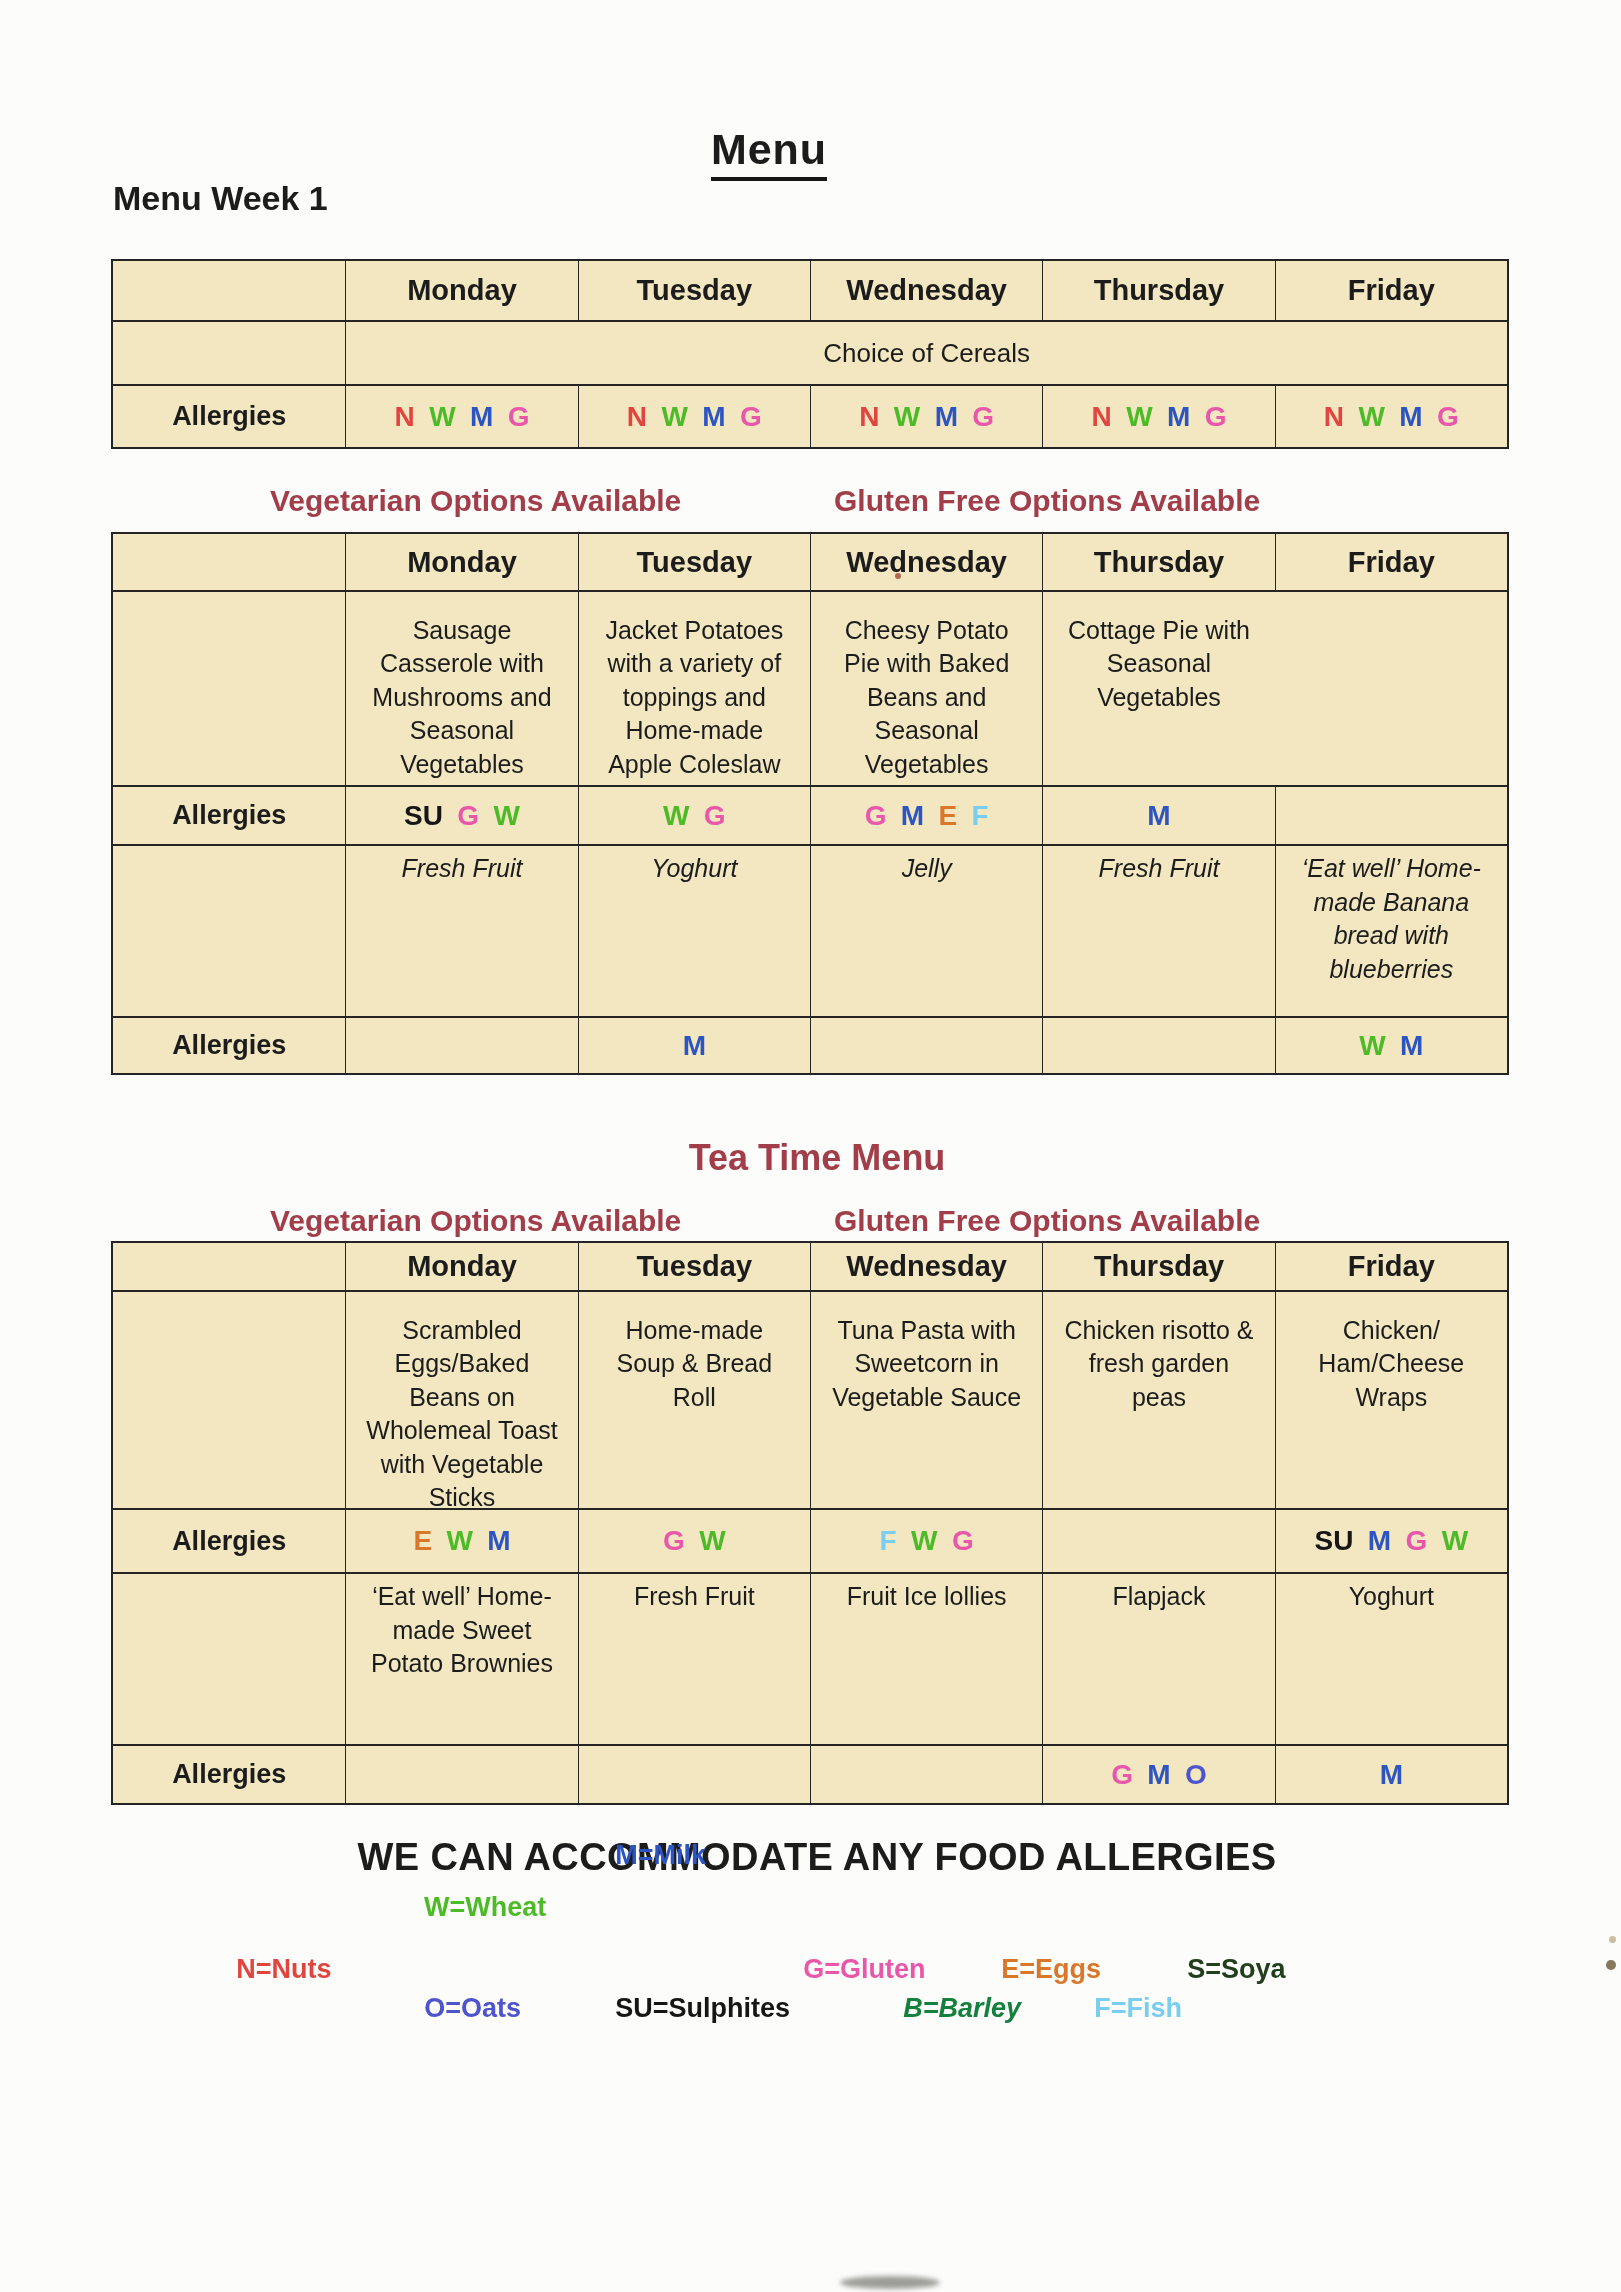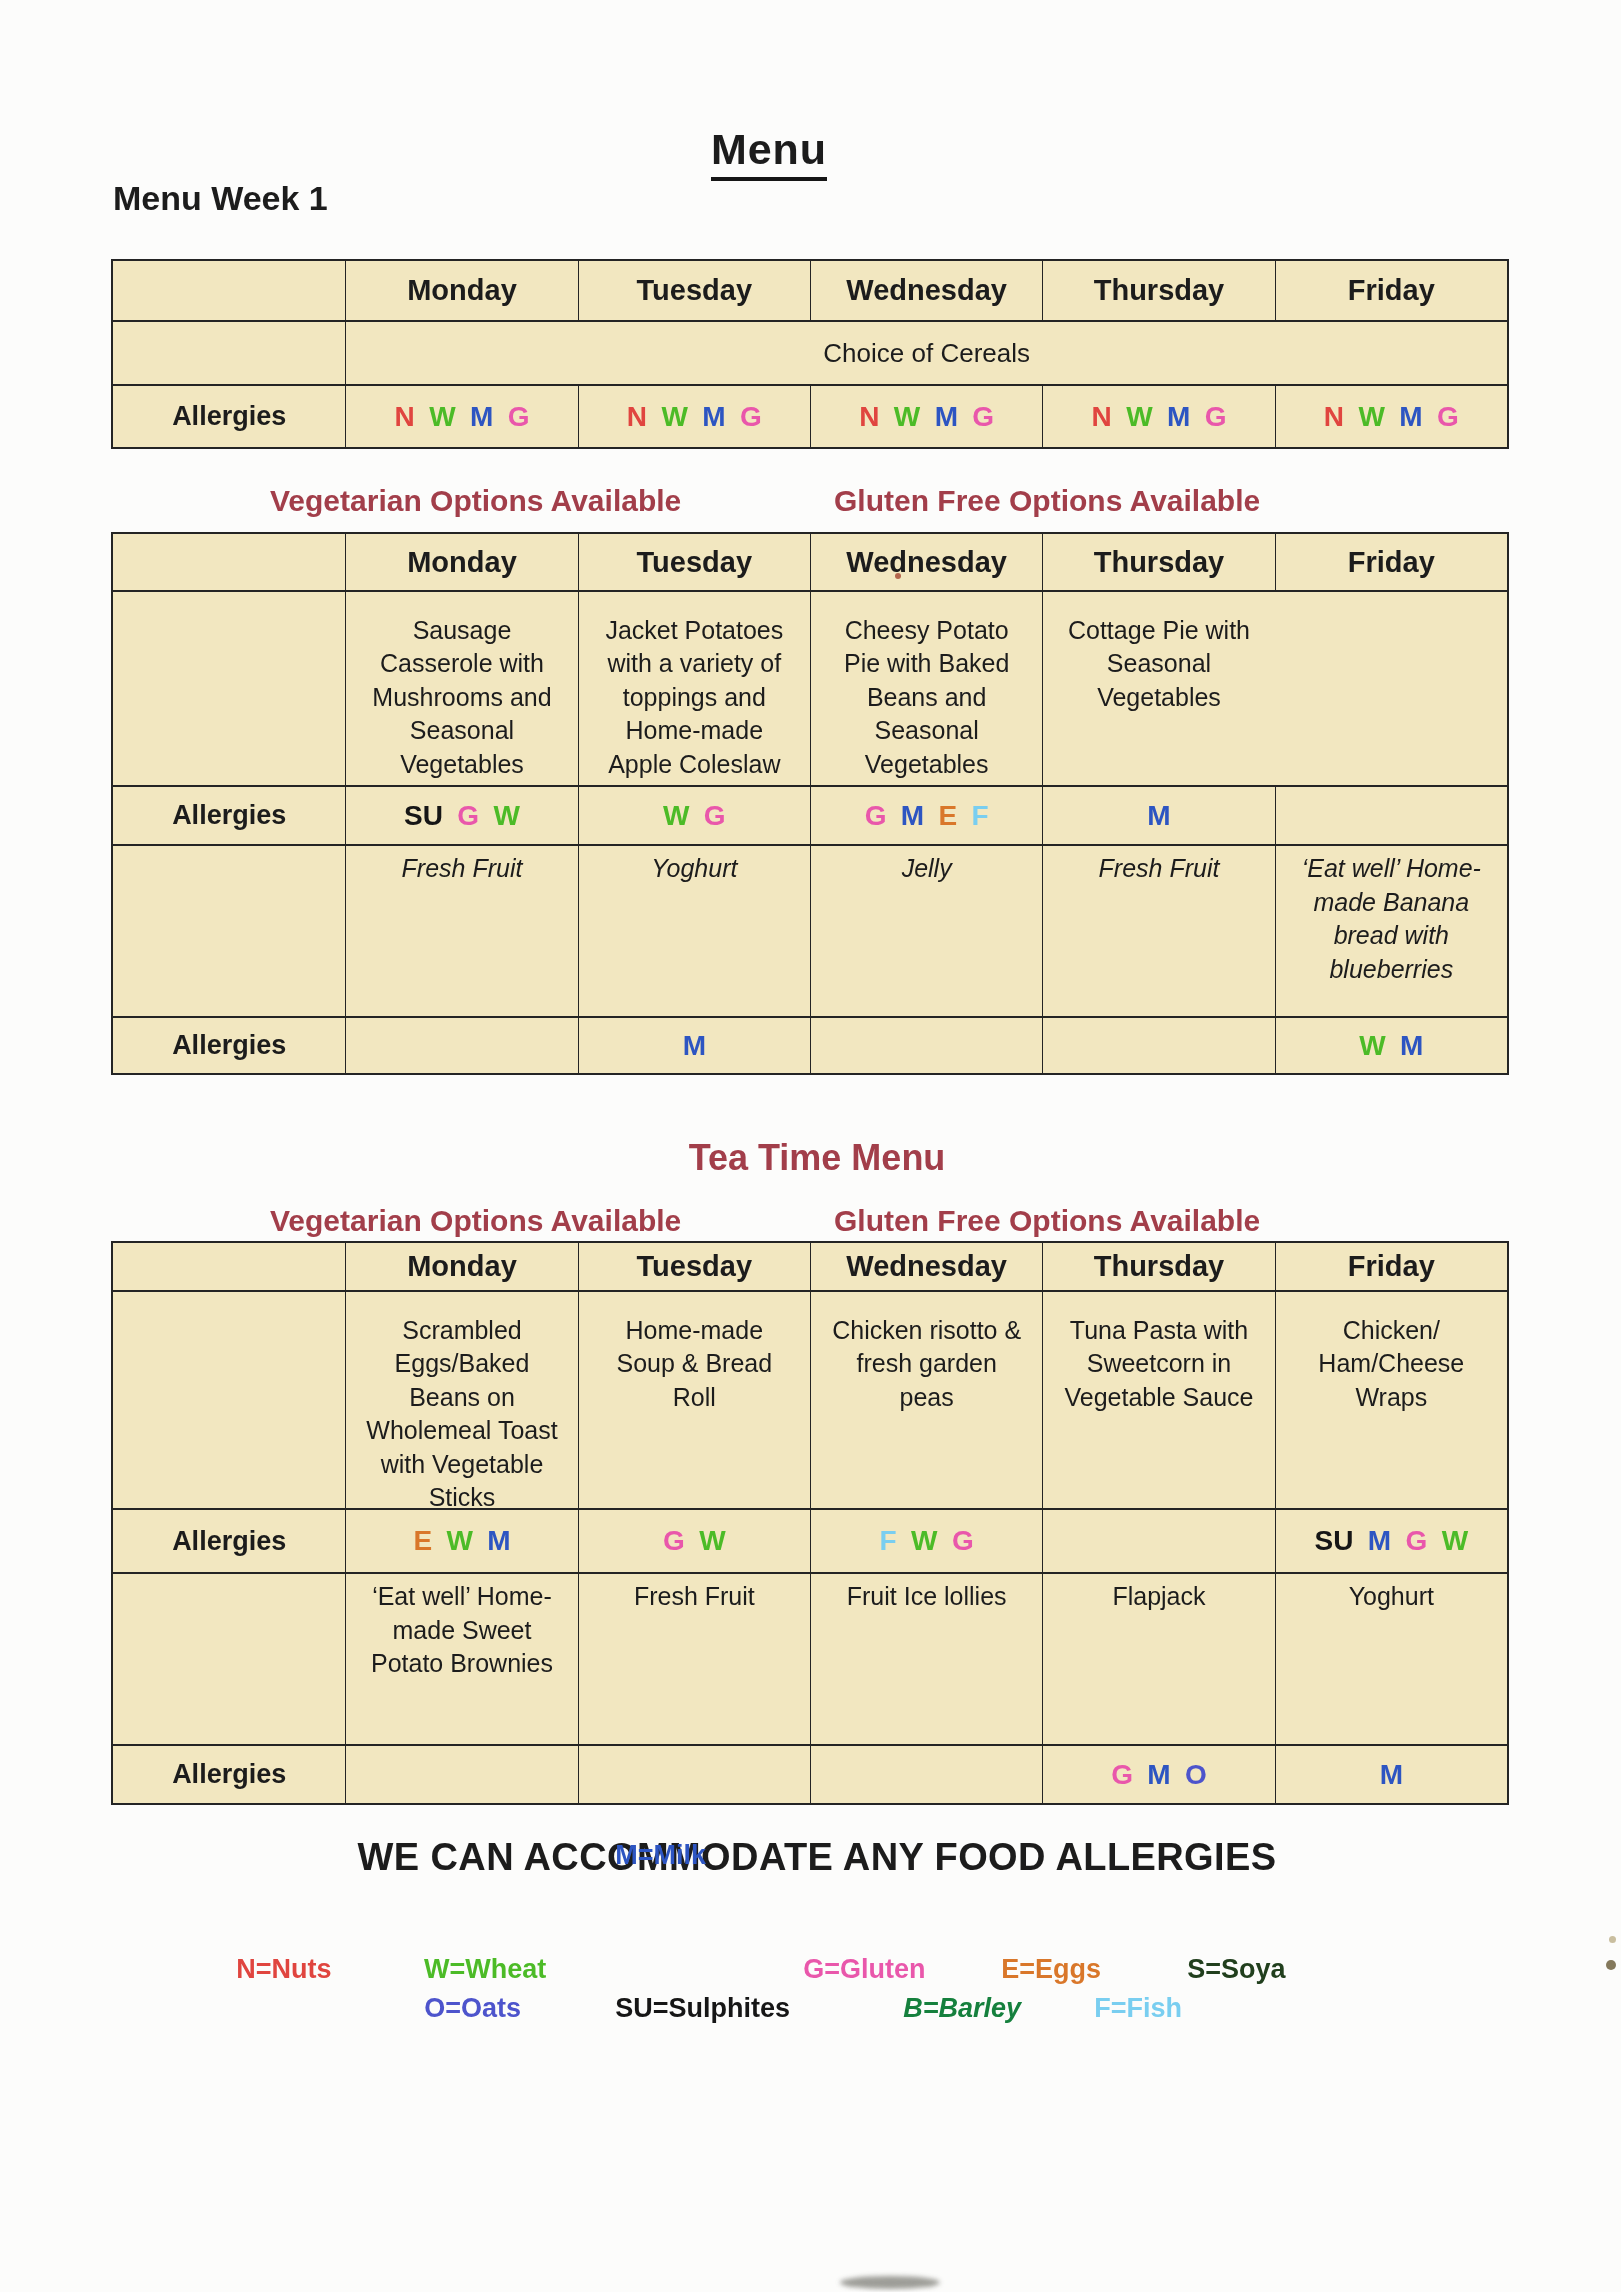--- a/index.html
+++ b/index.html
@@ -193,22 +193,22 @@
     <div class="cell day-cell">Monday</div>
     <div class="cell day-cell">Tuesday</div>
     <div class="cell day-cell">Wednesday</div>
     <div class="cell day-cell">Thursday</div>
     <div class="cell day-cell">Friday</div>
   </div>
   <div class="trow" style="height:218px;">
     <div class="cell"></div>
     <div class="cell top meal-cell">Scrambled Eggs/Baked Beans on Wholemeal Toast with Vegetable Sticks</div>
     <div class="cell top meal-cell">Home-made Soup &amp; Bread Roll</div>
+    <div class="cell top meal-cell">Tuna Pasta with Sweetcorn in Vegetable Sauce</div>
     <div class="cell top meal-cell">Chicken risotto &amp; fresh garden peas</div>
-    <div class="cell top meal-cell">Tuna Pasta with Sweetcorn in Vegetable Sauce</div>
     <div class="cell top meal-cell">Chicken/ Ham/Cheese Wraps</div>
   </div>
   <div class="trow" style="height:64px;">
     <div class="cell label-cell">Allergies</div>
     <div class="cell">
       <span class="al c-E">E</span>
         <span class="al c-W">W</span>
         <span class="al c-M">M</span>
     </div>
     <div class="cell">
@@ -249,21 +249,21 @@
     <div class="cell">
       <span class="al c-M">M</span>
     </div>
   </div>
 </div>
 
 <div class="abs footer-heading" style="left:817px; top:1836px;">WE CAN ACCOMMODATE ANY FOOD ALLERGIES</div>
 
 <div>
   <span class="legend-item al c-N" style="left:229px; top:1954px;">N=Nuts</span>
-  <span class="legend-item al c-W" style="left:413px; top:1954px;margin-left:11px;">W=Wheat</span>
+  <span class="legend-item al c-W" style="left:413px; top:1892px;margin-left:11px;">W=Wheat</span>
   <span class="legend-item al c-M" style="left:608px; top:1840px;">M=Milk</span>
   <span class="legend-item al c-G" style="left:796px; top:1954px;">G=Gluten</span>
   <span class="legend-item al c-E" style="left:994px; top:1954px;">E=Eggs</span>
   <span class="legend-item al c-S" style="left:1180px; top:1954px;">S=Soya</span>
 
   <span class="legend-item al c-O" style="left:417px; top:1993px;">O=Oats</span>
   <span class="legend-item al c-SU" style="left:608px; top:1993px;">SU=Sulphites</span>
   <span class="legend-item al c-B" style="left:896px; top:1993px;">B=Barley</span>
   <span class="legend-item al c-F" style="left:1087px; top:1993px;">F=Fish</span>
 </div>

